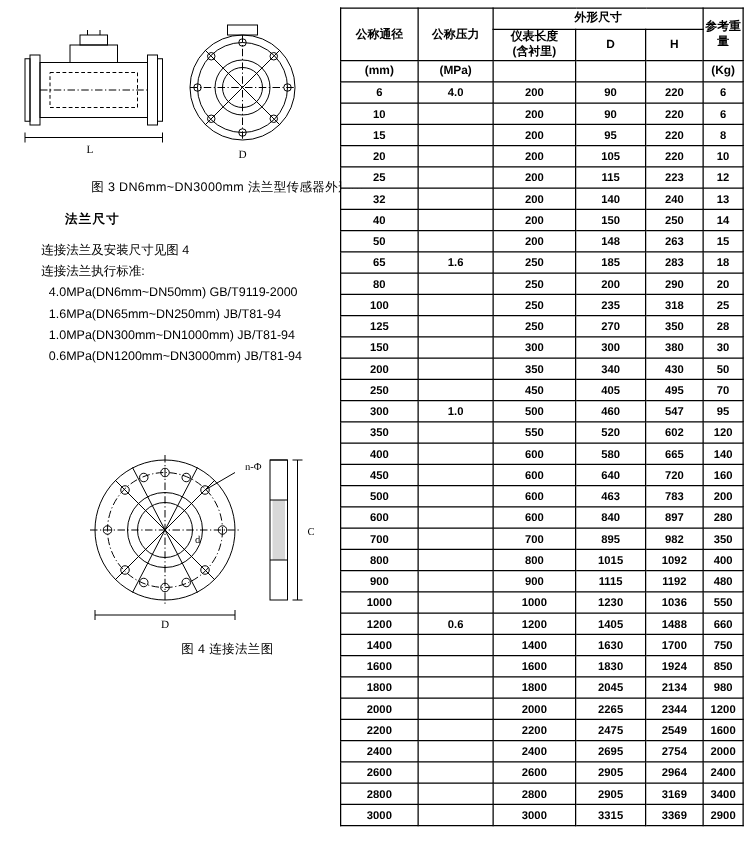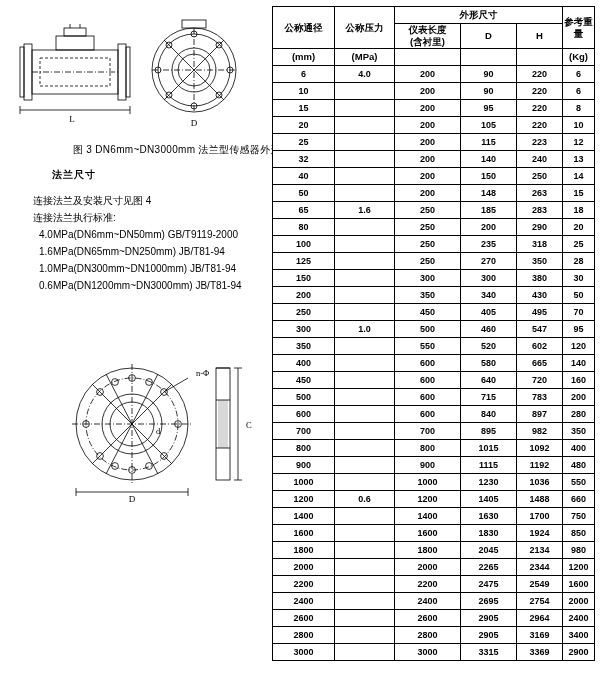--- a/index.html
+++ b/index.html
@@ -229,20 +229,21 @@
           <line x1="16" y1="128" x2="16" y2="136"></line>
           <line x1="128" y1="128" x2="128" y2="136"></line>
         </g>
         <text x="136" y="16" font-size="8.5" font-family="Liberation Serif, serif">n-Φ</text>
         <text x="72" y="142" font-size="9" font-family="Liberation Serif, serif" text-anchor="middle">D</text>
         <text x="96" y="74" font-size="8.5" font-family="Liberation Serif, serif">d</text>
         <text x="186" y="68" font-size="8.5" font-family="Liberation Serif, serif">C</text>
       </svg>
     </div>
 
+    <div class="fig-caption cap-bottom">图 4   连接法兰图</div>
   </div>
 
   <div class="table-wrap">
     <table class="spec">
       <colgroup>
         <col class="c0">
           <col class="c1">
           <col class="c2">
           <col class="c3">
           <col class="c4">
@@ -428,21 +429,21 @@
             <td></td>
             <td>600</td>
             <td>640</td>
             <td>720</td>
             <td>160</td>
           </tr>
           <tr>
             <td>500</td>
             <td></td>
             <td>600</td>
-            <td>715</td>
+            <td>463</td>
             <td>783</td>
             <td>200</td>
           </tr>
           <tr>
             <td>600</td>
             <td></td>
             <td>600</td>
             <td>840</td>
             <td>897</td>
             <td>280</td>

